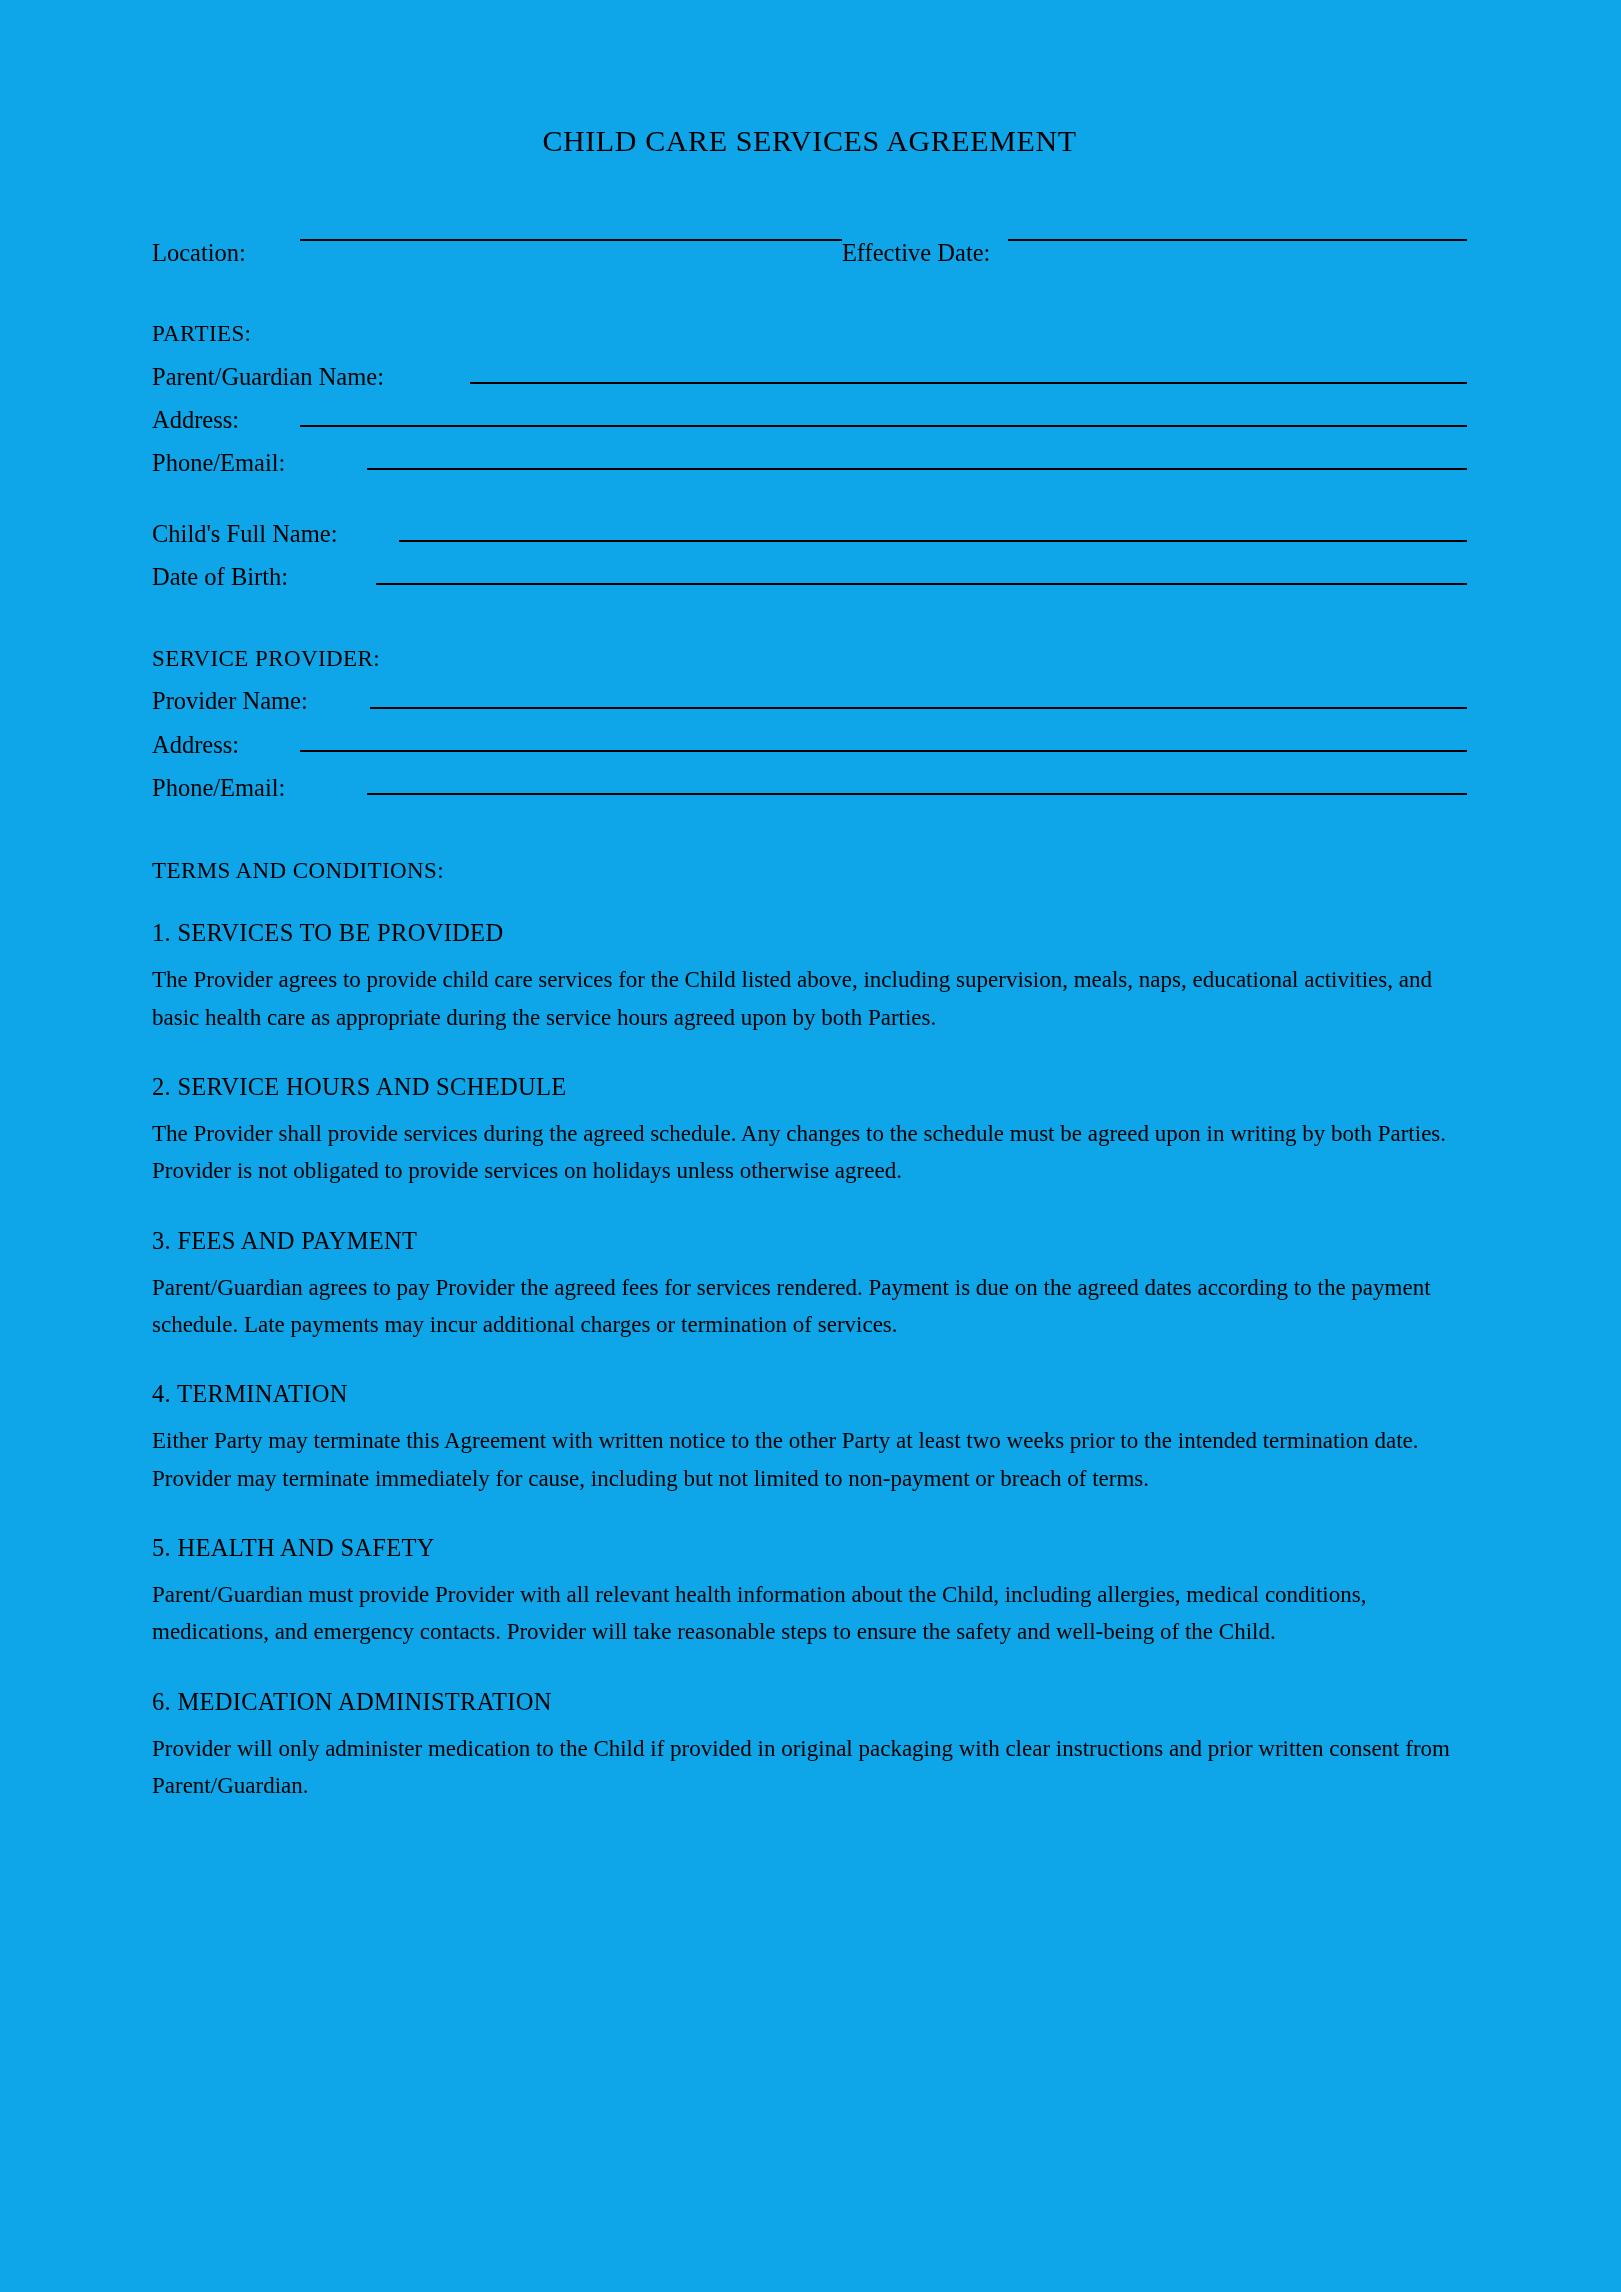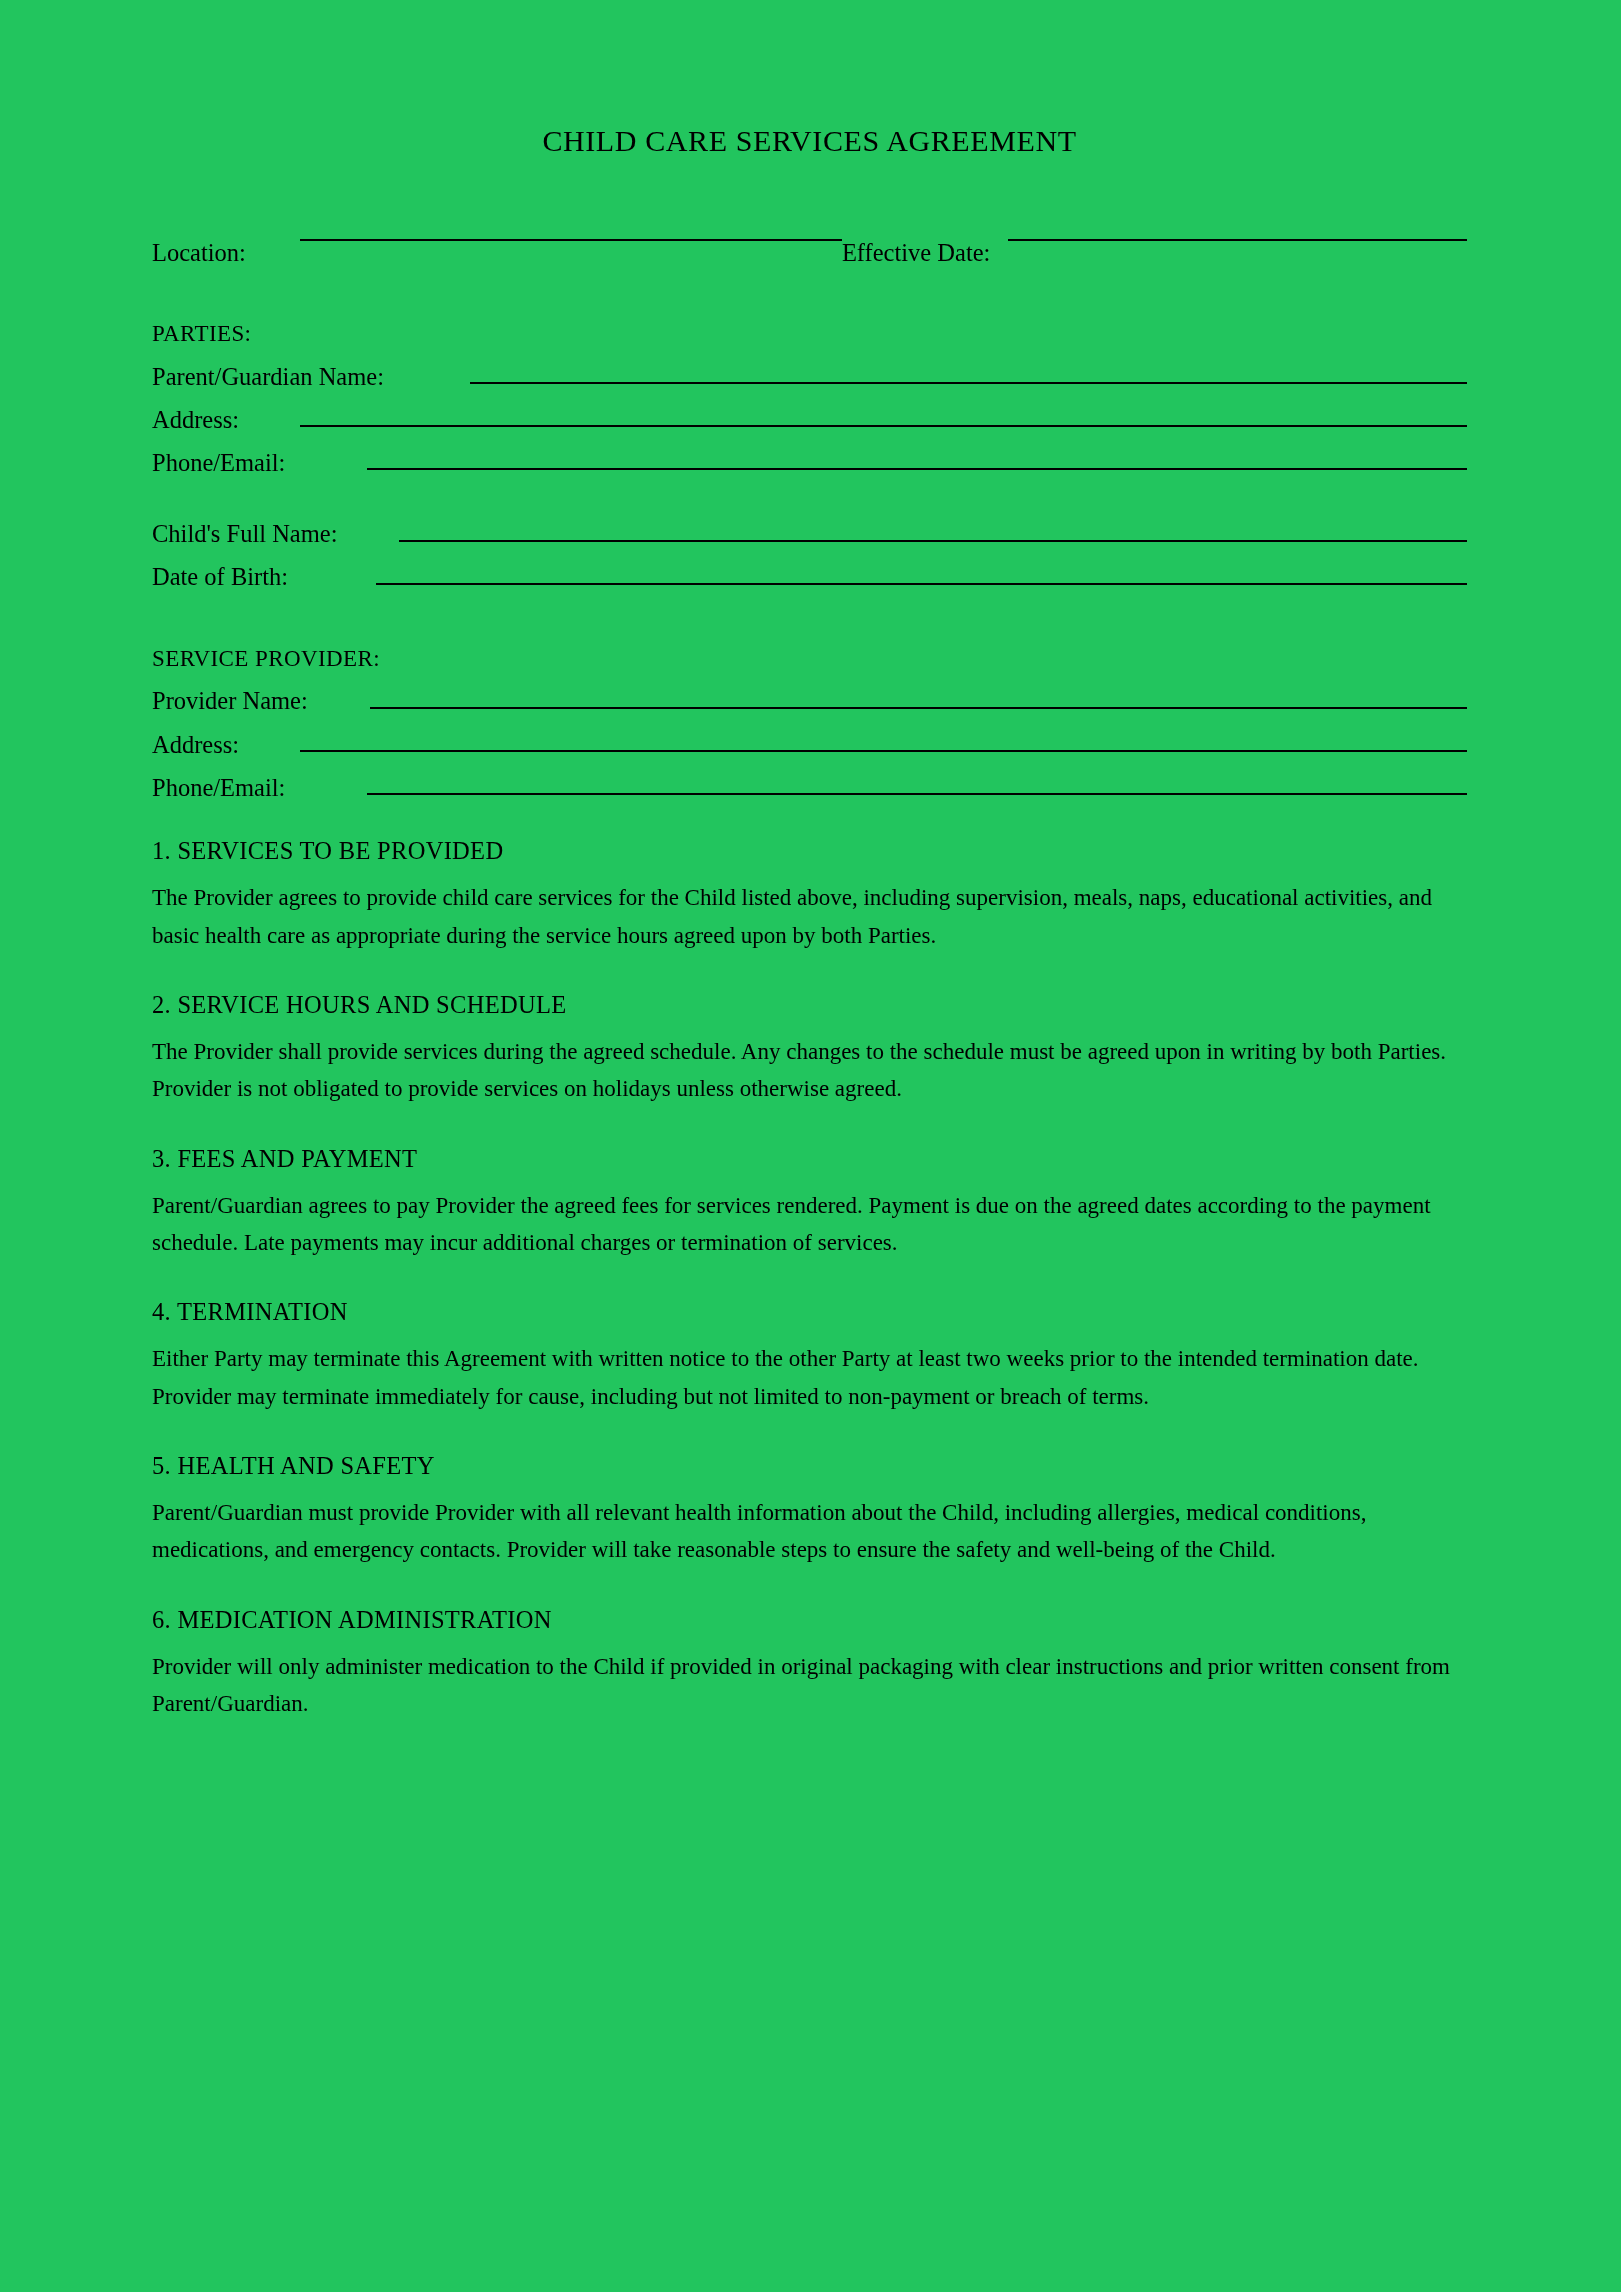--- a/index.html
+++ b/index.html
@@ -6,21 +6,21 @@
   html, body {
     margin: 0;
     padding: 0;
     background: #ffffff;
   }
 
   .page {
     position: relative;
     width: 1621px;
     height: 2293px;
-    background: #22c55e;
+    background: #0ea5e9;
     margin: 0 auto;
     box-sizing: border-box;
     font-family: "Liberation Serif", "DejaVu Serif", serif;
     color: #000000;
     overflow: hidden;
   }
 
   .content {
     position: absolute;
     left: 152px;
@@ -183,20 +183,21 @@
       <div class="field-row">
         <span class="field-label">Address:</span>
         <span class="rule gap-address"></span>
       </div>
       <div class="field-row">
         <span class="field-label">Phone/Email:</span>
         <span class="rule gap-phone"></span>
       </div>
     </div>
 
+    <h2 class="section-head terms-head">TERMS AND CONDITIONS:</h2>
 
     <div class="clause">
       <h3 class="clause-title">1. SERVICES TO BE PROVIDED</h3>
       <p class="clause-body">The Provider agrees to provide child care services for the Child listed above, including supervision, meals, naps, educational activities, and basic health care as appropriate during the service hours agreed upon by both Parties.</p>
     </div>
 
     <div class="clause">
       <h3 class="clause-title">2. SERVICE HOURS AND SCHEDULE</h3>
       <p class="clause-body">The Provider shall provide services during the agreed schedule. Any changes to the schedule must be agreed upon in writing by both Parties. Provider is not obligated to provide services on holidays unless otherwise agreed.</p>
     </div>

